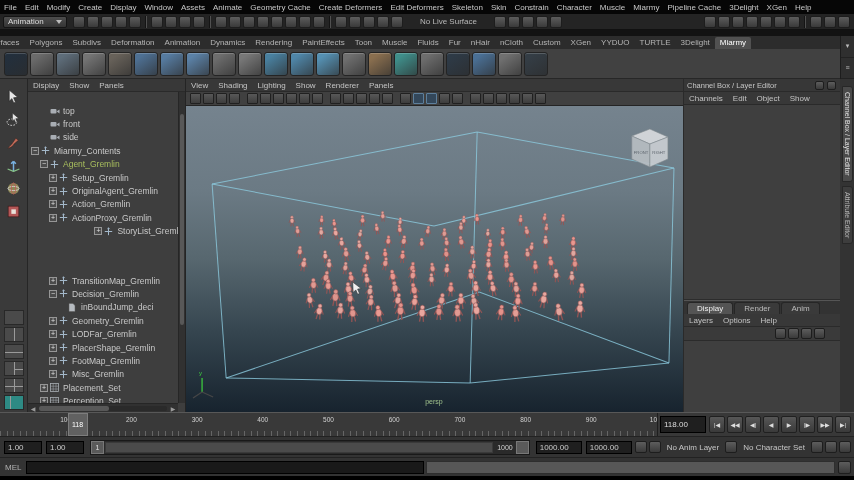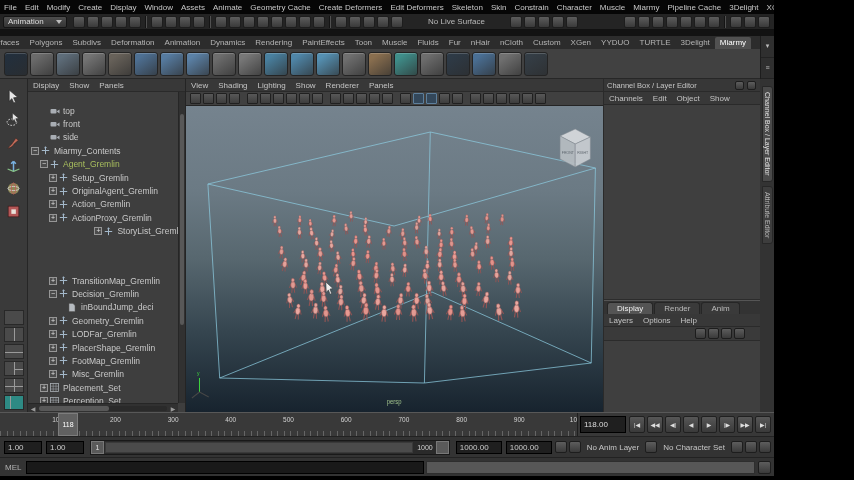--- a/index.html
+++ b/index.html
@@ -1,33 +1,33 @@
 <!DOCTYPE html>
 <html><head>
 <meta charset="utf-8">
 <style>
   *{box-sizing:border-box;margin:0;padding:0;user-select:none}
   html,body{background:#000}
-  #root{width:774px;height:480px;background:#3c3c3c;font-family:"Liberation Sans",sans-serif;
+  #root{width:854px;height:480px;background:#3c3c3c;font-family:"Liberation Sans",sans-serif;
         position:relative;overflow:hidden;display:flex;flex-direction:column;color:#ccc}
   i{font-style:normal}
 
   
   #menubar{height:14px;background:#060606;display:flex;align-items:center;font-size:8px;color:#c9c9c9;overflow:hidden}
   .mi{padding:0 4px;white-space:nowrap;cursor:default}
 
   
   #statusline{height:16px;background:#242424;display:flex;align-items:center;border-bottom:1px solid #111;padding-left:3px}
   #menuset{display:flex;align-items:center;width:64px;height:12px;background:linear-gradient(#4d4d4d,#343434);
            border:1px solid #141414;border-radius:2px;font-size:8px;color:#ddd;padding:0 4px;margin-right:5px}
   .dd-arrow{width:0;height:0;border-left:3px solid transparent;border-right:3px solid transparent;border-top:4px solid #bbb;margin-left:auto}
   .igroup{display:flex;align-items:center}
   .tbi{width:12px;height:12px;background:linear-gradient(#5d5d5d,#3a3a3a);border:1px solid #1d1d1d;border-radius:2px;margin:0 1px;flex:none}
   .sep{width:2px;height:12px;border-left:1px solid #141414;border-right:1px solid #505050;margin:0 3px;background:none}
-  #live-surface{font-size:8px;color:#b9b9b9;margin:0 24px;white-space:nowrap}
+  #live-surface{font-size:8px;color:#b9b9b9;margin:0 16px;white-space:nowrap}
   #sl-right{margin-left:auto;padding-right:3px}
   #gapstrip{height:6px;background:#121212}
 
   
   #shelfwrap{position:relative}
   #shelftabs{height:13px;background:#2c2c2c;display:flex;align-items:flex-end;font-size:8px;color:#b5b5b5;overflow:hidden;padding-right:14px}
   .shelf-tab{padding:1px 5px;line-height:10px;white-space:nowrap}
   .shelf-tab:first-child{margin-left:-17px}
   .shelf-tab.active{background:#515151;color:#fff;border-radius:2px 2px 0 0}
   #shelficons{height:30px;background:#414141;display:flex;align-items:center;padding-left:3px;border-bottom:1px solid #272727;padding-right:14px}

